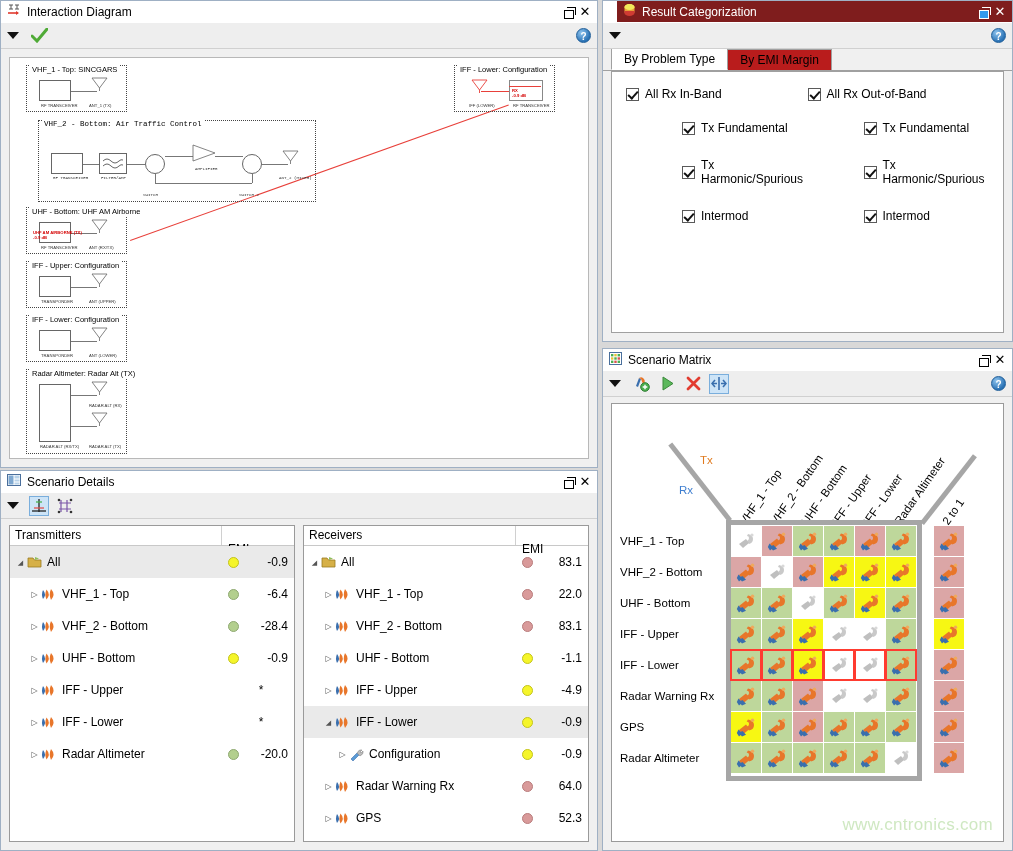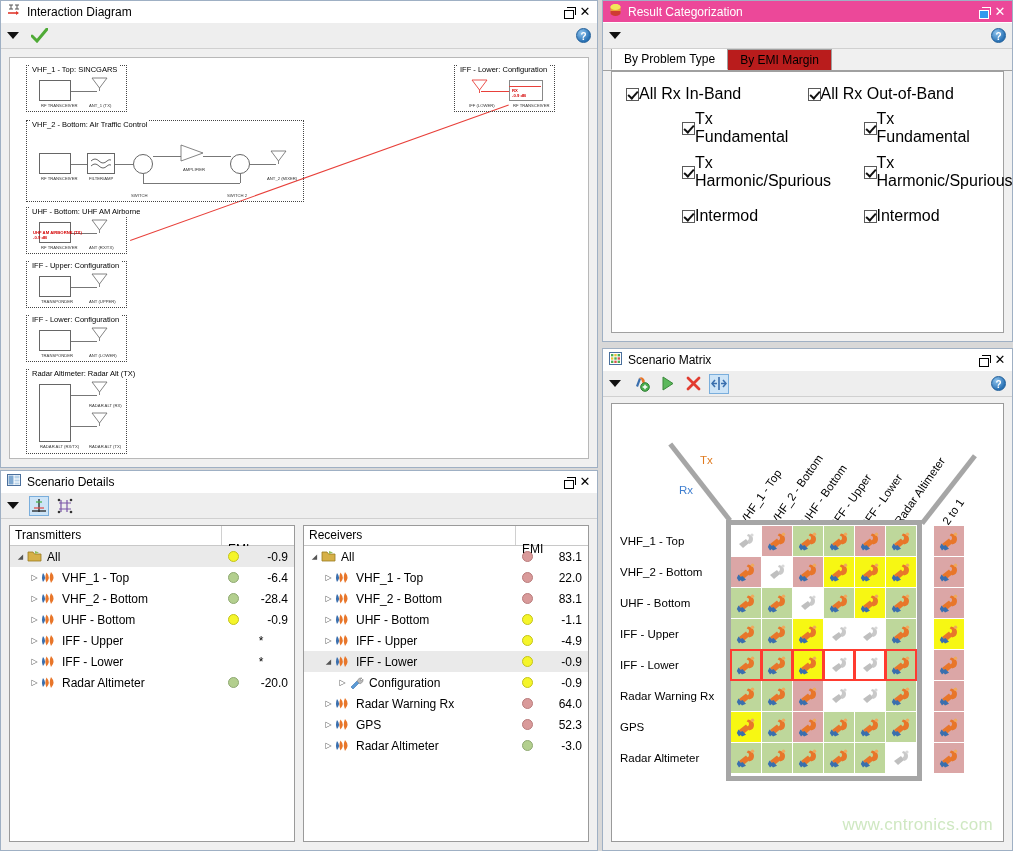--- a/index.html
+++ b/index.html
@@ -14,21 +14,21 @@
   }
   .app { position: relative; width: 1013px; height: 851px; }
 
   
   .panel { position: absolute; background: #ffffff; border: 1px solid #9fb0c4; display: flex; flex-direction: column; }
   .panel-title {
     height: 22px; display: flex; align-items: center;
     padding: 0 4px 0 6px; background: #ffffff; font-size: 12px;
     border-bottom: 1px solid #ffffff;
   }
-  .panel-title.active { background: #ec4899; color: #ffffff; }
+  .panel-title.active { background: #7f1d1d; color: #ffffff; margin-left: 14px; }
   .panel-title .ttl { flex: 1; margin-left: 6px; white-space: nowrap; }
   .title-btn { width: 16px; height: 16px; display: flex; align-items: center;
     justify-content: center; font-size: 12px; line-height: 1; cursor: default; }
   .restore-glyph { position: relative; width: 11px; height: 10px; }
   .restore-glyph::before, .restore-glyph::after {
     content: ""; position: absolute; border: 1.4px solid currentColor;
   }
   .restore-glyph::before { width: 8px; height: 7px; left: 0; top: 3px; background: #fff; }
   .panel-title.active .restore-glyph::before { background: #3399ee; }
   .restore-glyph::after { width: 8px; height: 7px; left: 3px; top: 0; border-bottom: none; border-left: none; }
@@ -74,21 +74,21 @@
   .ant-o svg { display:block; }
 
   
   #scenario-details { left: 0; top: 470px; width: 598px; height: 381px; }
   .sd-body { display: flex; gap: 8px; padding: 6px 8px 8px 8px; background: #f0f0f0; height: 100%; }
   .tree-pane { flex: 1; background: #fff; border: 1px solid #9a9a9a; display: flex; flex-direction: column; }
   .tree-head { display: flex; height: 20px; border-bottom: 1px solid #c8c8c8; background: #fff; font-size: 12px; }
   .tree-head .c1 { flex: 1; padding: 2px 0 0 5px; border-right: 1px solid #d0d0d0; }
   .tree-head .c2 { width: 72px; padding: 16px 0 0 6px; }
   .tree-rows { flex: 1; overflow: hidden; }
-  .trow { display: flex; align-items: center; height: 21px; font-size: 12px; }
+  .trow { display: flex; align-items: center; height: 32px; font-size: 12px; }
   .trow.sel { background: #eaeaea; }
   .trow .name { flex: 1; display: flex; align-items: center; overflow: hidden; white-space: nowrap; }
   .trow .val { width: 72px; display: flex; align-items: center; gap: 5px; padding-left: 6px; }
   .trow .val .num { width: 44px; text-align: right; }
   .exp { width: 13px; text-align: center; font-size: 8px; color: #555; }
   .exp.tri-closed::before { content: "▷"; }
   .exp.tri-open::before { content: "◢"; font-size: 7px; color:#555; }
   .dot { width: 11px; height: 11px; border-radius: 50%; display: inline-block; flex: none; }
   .dot.yellow { background: #f5f52a; border: 1px solid #c3c31c; }
   .dot.green  { background: #b3cf8e; border: 1px solid #8fa972; }
@@ -101,21 +101,21 @@
   .tabbar { display: flex; align-items: flex-end; height: 22px; padding-left: 8px;
             background: #f0f0f0; border-bottom: 1px solid #a0a0a0; }
   .tab { height: 21px; padding: 3px 12px 0 12px; font-size: 12px;
          border: 1px solid #a0a0a0; border-bottom: none; background: #b91c1c;
          margin-right: -1px; }
   .tab.active { background: #ffffff; border-bottom: 1px solid #fff; height: 22px; position: relative; z-index: 2; }
   .rc-pane { margin: 0 8px 8px 8px; background: #fff; border: 1px solid #a0a0a0; flex:1; position: relative; }
   .rc-grid { position: absolute; inset: 0; padding: 12px 14px; }
   .cbrow { display: flex; }
   .cbcol { width: 50%; }
-  .cb { display: flex; align-items: center; font-size: 16px; height: 20px; }
+  .cb { display: flex; align-items: center; gap: 6px; font-size: 12px; height: 20px; }
   .cb .box {
     width: 13px; height: 13px; border: 1px solid #5a5a5a; background: #fff;
     position: relative; flex: none;
   }
   .cb .box.checked::after {
     content: ""; position: absolute; left: 3px; top: 0px; width: 4px; height: 8px;
     border: solid #111; border-width: 0 2px 2px 0; transform: rotate(42deg);
   }
   .indent { padding-left: 56px; }
 
@@ -188,21 +188,21 @@
           <span class="ant-o" style="left:64px; top:10px;">
             <svg width="17" height="16" viewBox="0 0 17 16">
                 <path d="M1 2 L16 2 L8.5 12 Z" fill="#fff" stroke="#666" stroke-width=".8"></path>
                 <path d="M8.5 12 L8.5 15" stroke="#666" stroke-width=".8"></path>
               </svg>
           </span>
           <span class="dtiny" style="left:14px; top:37px;">RF TRANSCEIVER</span>
           <span class="dtiny" style="left:62px; top:37px;">ANT_1 (TX)</span>
         </div>
 
-        <div class="dgroup" style="left:16px; top:62px; width:278px; height:82px;">
+        <div class="dgroup" style="left:28px; top:62px; width:278px; height:82px;font-family:Liberation Mono, monospace;">
           <span class="dlabel">VHF_2 - Bottom: Air Traffic Control</span>
           <div class="dbox" style="left:12px; top:32px; width:32px; height:21px;"></div>
           <div class="dline" style="left:44px; top:43px; width:16px;"></div>
           <div class="dbox" style="left:60px; top:32px; width:28px; height:21px;">
             <svg width="26" height="19" viewBox="0 0 26 19">
                 <path d="M3 7 q4 -4 8 0 q4 4 8 0 q2 -2 4 -1" stroke="#555" fill="none" stroke-width=".9"></path>
                 <path d="M3 12 q4 -4 8 0 q4 4 8 0 q2 -2 4 -1" stroke="#555" fill="none" stroke-width=".9"></path>
               </svg>
           </div>
           <div class="dline" style="left:88px; top:43px; width:18px;"></div>

